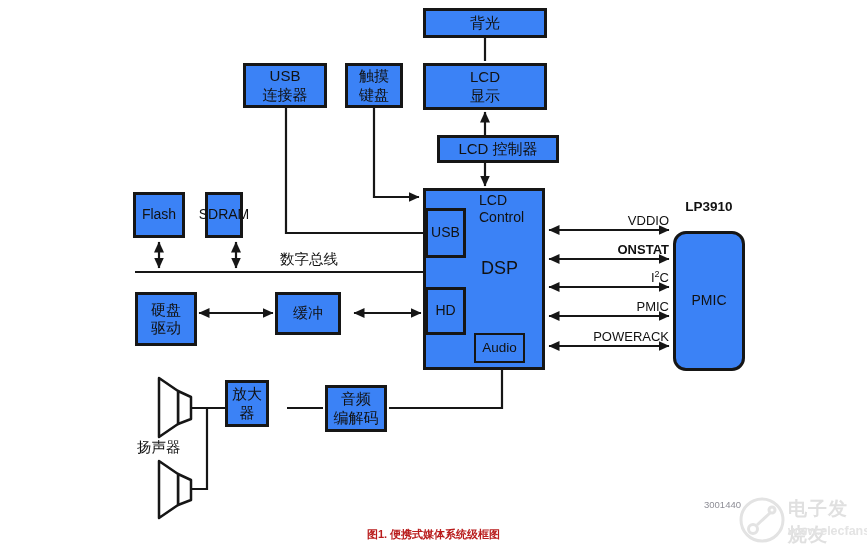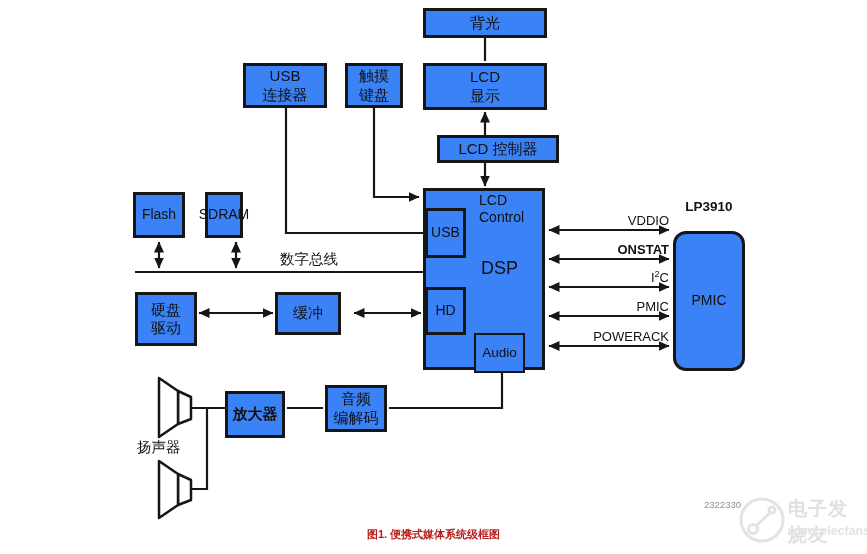--- a/index.html
+++ b/index.html
@@ -131,42 +131,42 @@
   <div class="inner ml" style="left:479px;top:192px;">LCD
 Control</div>
   <div class="inner" style="left:481px;top:260px;font-size:18px;">DSP</div>
 
   <div class="box" style="left:425px;top:208px;width:41px;height:50px;font-size:14px;">
     <span>USB</span>
   </div>
   <div class="box" style="left:425px;top:287px;width:41px;height:48px;font-size:14px;">
     <span>HD</span>
   </div>
-  <div class="box" style="left:474px;top:333px;width:51px;height:40px;border-width:2px;font-size:13.5px;">
+  <div class="box" style="left:474px;top:333px;width:51px;height:30px;border-width:2px;font-size:13.5px;">
     <span>Audio</span>
   </div>
 
   <div class="sig" style="top:213px;">VDDIO</div>
   <div class="sig" style="top:242px;font-weight:bold;">ONSTAT</div>
   <div class="sig" style="top:269px;"><span>I</span><sup>2</sup><span>C</span></div>
   <div class="sig" style="top:299px;">PMIC</div>
   <div class="sig" style="top:329px;">POWERACK</div>
 
   <div class="lbl" style="left:673px;top:199px;width:72px;text-align:center;font-weight:bold;font-size:13.5px;">LP3910</div>
   <div class="box" style="left:673px;top:231px;width:72px;height:140px;font-size:14px;border-radius:13px;">
     <span>PMIC</span>
   </div>
 
-  <div class="box" style="left:225px;top:391px;width:60px;height:47px;font-weight:bold;">
+  <div class="box" style="left:225px;top:380px;width:44px;height:47px;">
     <span class="ml">放大器</span>
   </div>
   <div class="box" style="left:325px;top:385px;width:62px;height:47px;">
     <span class="ml">音频
 编解码</span>
   </div>
   <div class="lbl" style="left:137px;top:438px;font-size:14.5px;">扬声器</div>
 
   <div class="caption">图1. 便携式媒体系统级框图</div>
-  <div class="fignum">2322330</div>
+  <div class="fignum">3001440</div>
   <div class="wm-brand">电子发烧友</div>
   <div class="wm-url">www.elecfans.com</div>
 
 </div>
 
 </body></html>

